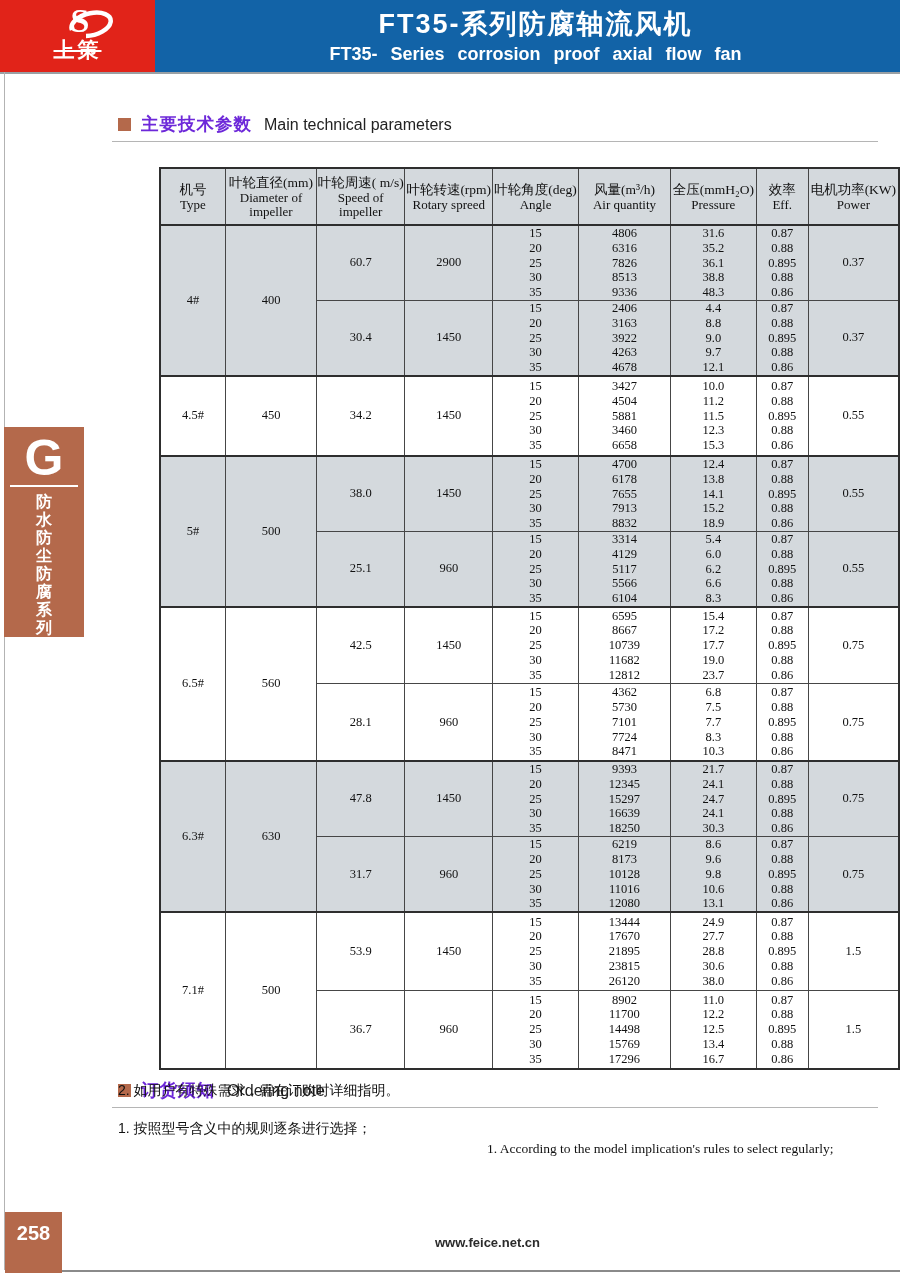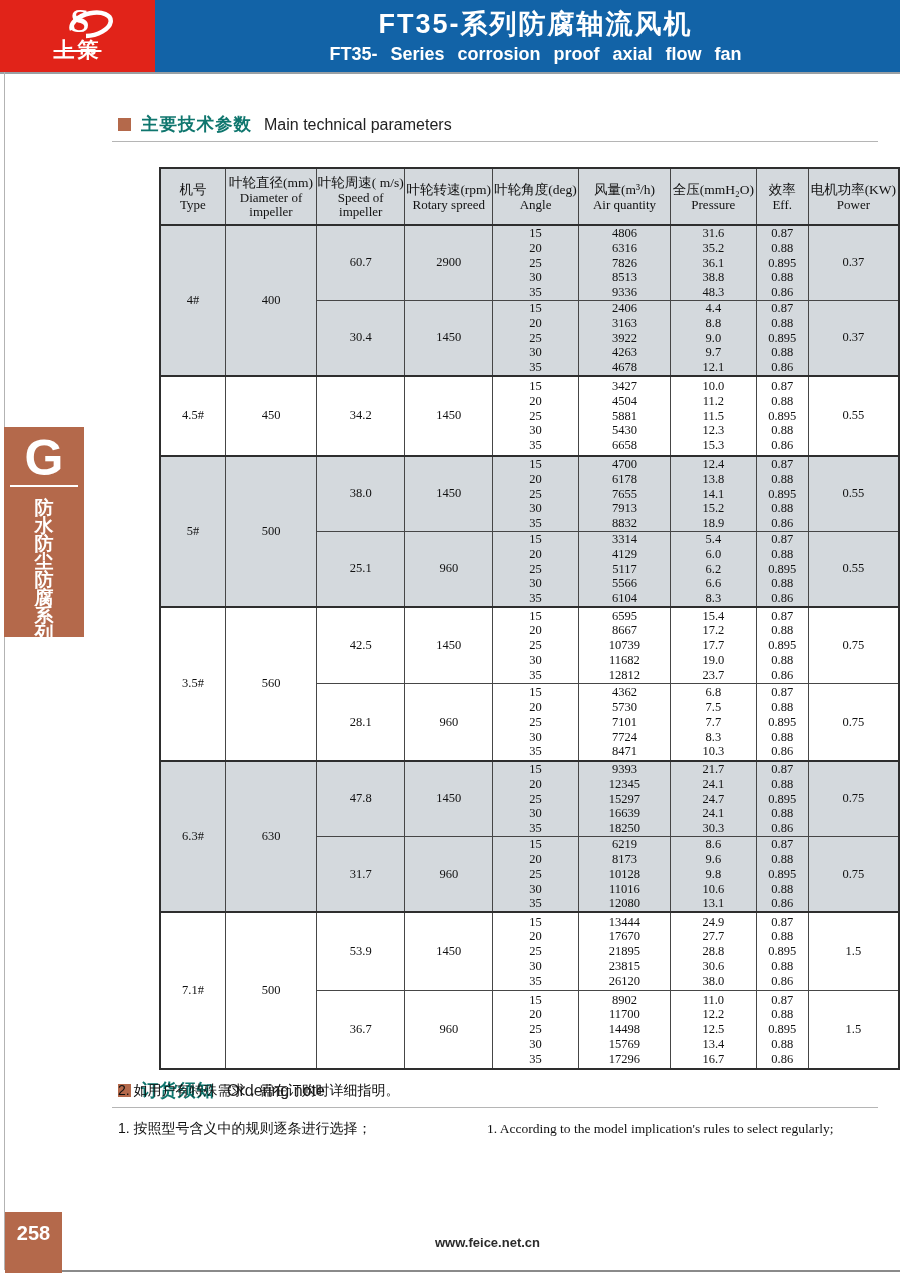--- a/index.html
+++ b/index.html
@@ -14,45 +14,45 @@
               color:#ffffff;font-weight:bold;font-size:21px;letter-spacing:3px;
               text-decoration:line-through;white-space:nowrap;text-align:right;}
   #title-zone{position:absolute;left:155px;top:0;width:761px;height:72px;text-align:center;color:#ffffff;}
   #title-zh{margin-top:6px;font-size:27px;font-weight:bold;letter-spacing:2px;}
   #title-en{margin-top:2px;font-size:18px;font-weight:bold;word-spacing:8px;}
 
   
   #left-rule{position:absolute;left:4px;top:72px;width:1px;height:1198px;background:#b3b3b3;}
   #side-tab{position:absolute;left:4px;top:427px;width:80px;height:210px;background:#b4694b;color:#fff;text-align:center;}
   #side-letter{height:58px;line-height:62px;font-size:50px;font-weight:bold;border-bottom:2px solid #ffffff;margin:0 6px;}
-  #side-series{margin:12px auto 0;width:1.15em;font-size:19px;line-height:18px;font-weight:bold;
+  #side-series{margin:6px auto 0;width:1.15em;font-size:16px;line-height:18px;font-weight:bold;
                word-break:break-all;letter-spacing:0;}
 
   
   .sec-head{position:absolute;left:118px;height:24px;white-space:nowrap;}
   .sec-bullet{display:inline-block;width:13px;height:13px;background:#b4694b;vertical-align:-1px;margin-right:10px;}
-  .sec-zh{font-size:17.5px;font-weight:bold;color:#0f766e;letter-spacing:1px;}
+  .sec-zh{font-size:17.5px;font-weight:bold;color:#6d28d9;letter-spacing:1px;}
   .sec-en{font-size:16px;color:#222;margin-left:12px;}
   .sec-rule{position:absolute;left:112px;width:766px;height:1px;background:#b5b5b5;}
 
   
   #params-table{position:absolute;left:118px;top:167px;border-collapse:collapse;table-layout:fixed;
                 font-family:"Liberation Serif",serif;color:#111;border:2px solid #2e2e2e;margin-left:41px;}
   #params-table th,#params-table td{border:1px solid #464646;padding:0;text-align:center;vertical-align:middle;}
   #params-table thead th{height:55px;background:#d4d9dd;border-bottom:2px solid #2e2e2e;font-weight:normal;}
   #params-table tr.group-start>td{border-top:2px solid #2e2e2e;}
   #params-table tr.shaded td{background:#d4d9dd;}
   .hd-zh{font-size:13.5px;line-height:16px;}
   .hd-en{font-size:13px;line-height:14px;}
   .cell-num{font-size:12.5px;}
   .multi div{font-size:12.5px;line-height:14.8px;}
 
   
   .note-zh{position:absolute;left:118px;font-size:14px;color:#111;white-space:nowrap;}
-  .note-en{position:absolute;left:487px;font-family:"Liberation Serif",serif;font-size:13.5px;color:#111;white-space:nowrap;}
+  .note-en{position:absolute;left:487px;font-family:"Liberation Serif",serif;font-size:13.5px;color:#111;white-space:nowrap;margin-top:20px;}
 
   
   #page-box{position:absolute;left:5px;top:1212px;width:57px;height:61px;background:#b4694b;color:#fff;
             text-align:center;font-size:20px;font-weight:bold;padding-top:10px;box-sizing:border-box;}
   #website{position:absolute;left:90px;top:1235px;width:795px;text-align:center;
            font-size:13px;font-weight:bold;color:#2b2b2b;}
   #bottom-rule{position:absolute;left:62px;top:1270px;width:838px;height:2px;background:#8a8a8a;}
 </style>
 </head>
 <body>
@@ -214,21 +214,21 @@
             <div>15</div>
             <div>20</div>
             <div>25</div>
             <div>30</div>
             <div>35</div>
           </td>
           <td class="multi">
             <div>3427</div>
             <div>4504</div>
             <div>5881</div>
-            <div>5430</div>
+            <div>3460</div>
             <div>6658</div>
           </td>
           <td class="multi">
             <div>10.0</div>
             <div>11.2</div>
             <div>11.5</div>
             <div>12.3</div>
             <div>15.3</div>
           </td>
           <td class="multi">
@@ -302,21 +302,21 @@
           <td class="multi">
             <div>0.87</div>
             <div>0.88</div>
             <div>0.895</div>
             <div>0.88</div>
             <div>0.86</div>
           </td>
           <td class="cell-num">0.55</td>
         </tr>
         <tr class=" group-start" style="height: 77px;">
-          <td class="cell-num" rowspan="2">3.5#</td>
+          <td class="cell-num" rowspan="2">6.5#</td>
           <td class="cell-num" rowspan="2">560</td>
           <td class="cell-num">42.5</td>
           <td class="cell-num">1450</td>
           <td class="multi">
             <div>15</div>
             <div>20</div>
             <div>25</div>
             <div>30</div>
             <div>35</div>
           </td>

